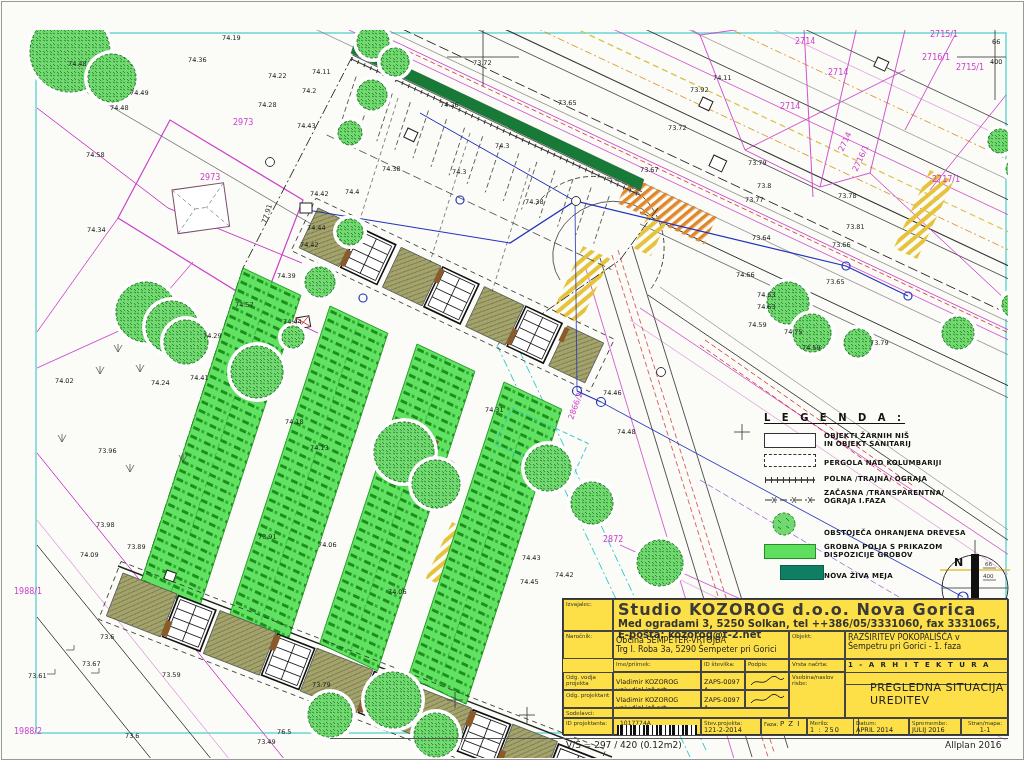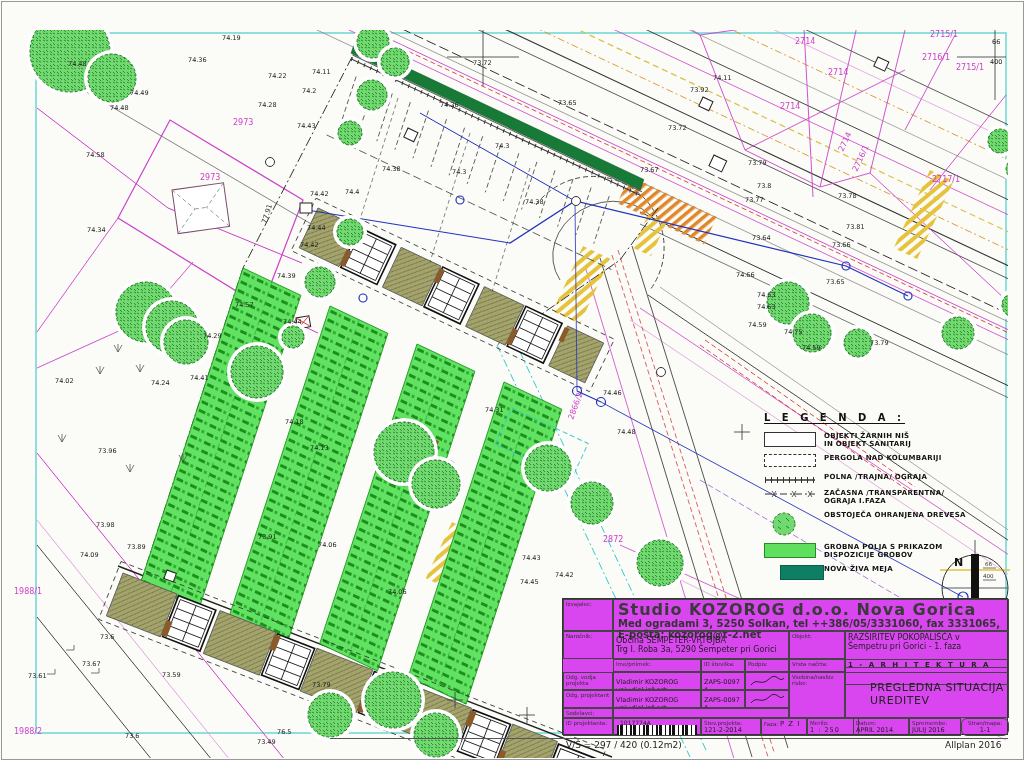--- a/index.html
+++ b/index.html
@@ -7,29 +7,29 @@
        font-family:"DejaVu Sans",sans-serif;color:#222;}
   .scan-edge{position:absolute;left:1px;top:1px;width:1021px;height:757px;border:1px solid #999;}
   svg text{user-select:none;}
   .spot{font-size:6.5px;fill:#222;}
   .parcel{font-size:8px;fill:#cc3fcc;}
   
   .legend{position:absolute;left:764px;top:414px;width:248px;font-size:7px;font-weight:bold;
           letter-spacing:.3px;color:#111;line-height:8px;}
   .legend-title{font-size:10px;letter-spacing:4px;margin-bottom:8px;border-bottom:1px solid #111;
                 display:inline-block;padding-bottom:1px;}
-  .legend-row{display:flex;align-items:flex-start;margin-bottom:6px;}
+  .legend-row{display:flex;align-items:flex-end;margin-bottom:6px;}
   .legend-swatch{width:60px;flex:0 0 60px;display:flex;align-items:center;}
   .sw-dots{width:50px;height:13px;border:1px solid #333;background:#fff;
            background-image:radial-gradient(#777 .6px,transparent .7px);background-size:4px 4px;}
   .sw-dash{width:50px;height:11px;border:1px dashed #333;background:#fff;}
   .sw-green{width:50px;height:13px;background:#5ee05e;border:1px solid #2a8a2a;}
   .sw-teal{width:44px;height:13px;background:#0e7f63;border:1px solid #0a5f4a;margin-left:16px;}
   
-  .tblock{position:absolute;left:562px;top:598px;width:446px;height:137px;background:#d946ef;
+  .tblock{position:absolute;left:562px;top:598px;width:446px;height:137px;background:#fde047;
           border:1px solid #333;box-sizing:border-box;z-index:5;}
   .tb-cell{position:absolute;border:1px solid #444;box-sizing:border-box;overflow:hidden;
            font-size:5.5px;color:#222;padding:1px 2px;}
   .tb-lab{font-size:5.5px;color:#333;}
   .studio{position:absolute;left:50px;top:0;width:396px;height:32px;border:1px solid #444;
           box-sizing:border-box;text-align:left;padding:1px 4px;}
   .studio-name{font-size:16px;font-weight:bold;letter-spacing:1px;color:#3a3a3a;line-height:17px;}
   .studio-addr{font-size:10px;font-weight:bold;color:#333;}
   .val8{font-size:8px;line-height:9px;}
   .val65{font-size:6.5px;}
@@ -580,21 +580,21 @@
   <div class="tb-cell" style="left:0;top:32px;width:50px;height:28px;">
     <span class="tb-lab">Naročnik:</span>
   </div>
   <div class="tb-cell val8" style="left:50px;top:32px;width:176px;height:28px;padding-top:4px;">
     <div>Občina ŠEMPETER-VRTOJBA</div>
     <div>Trg I. Roba 3a, 5290 Šempeter pri Gorici</div>
   </div>
   <div class="tb-cell" style="left:226px;top:32px;width:56px;height:28px;">
     <span class="tb-lab">Objekt:</span>
   </div>
-  <div class="tb-cell val8" style="left:282px;top:32px;width:164px;height:37px;">
+  <div class="tb-cell val8" style="left:282px;top:32px;width:164px;height:28px;">
     <div>RAZŠIRITEV POKOPALIŠČA v</div>
     <div>Šempetru pri Gorici - 1. faza</div>
   </div>
   <div class="tb-cell" style="left:50px;top:60px;width:88px;height:13px;">
     <span class="tb-lab">Ime/priimek:</span></div>
   <div class="tb-cell" style="left:138px;top:60px;width:44px;height:13px;">
     <span class="tb-lab">ID številka:</span></div>
   <div class="tb-cell" style="left:182px;top:60px;width:44px;height:13px;">
     <span class="tb-lab">Podpis:</span></div>
   <div class="tb-cell" style="left:226px;top:60px;width:56px;height:13px;">
@@ -655,21 +655,21 @@
     <div class="val65" style="letter-spacing:1px;">1 : 250</div>
   </div>
   <div class="tb-cell" style="left:290px;top:119px;width:56px;height:18px;">
     <div class="tb-lab">Datum:</div>
     <div class="val65">APRIL 2014</div>
   </div>
   <div class="tb-cell" style="left:346px;top:119px;width:52px;height:18px;">
     <div class="tb-lab">Spremembe:</div>
     <div class="val65">JULIJ 2016</div>
   </div>
-  <div class="tb-cell" style="left:398px;top:119px;width:48px;height:18px;text-align:center;border-radius:6px;">
+  <div class="tb-cell" style="left:398px;top:119px;width:48px;height:18px;text-align:center;">
     <div class="tb-lab">Stran/mapa:</div>
     <div class="val65">1-1</div>
   </div>
 </div>
 
 <div class="footer-line"></div>
 <div class="footer-left">V/Š = 297 / 420 (0.12m2)</div>
 <div class="footer-right">Allplan 2016</div>
 
 </body></html>

